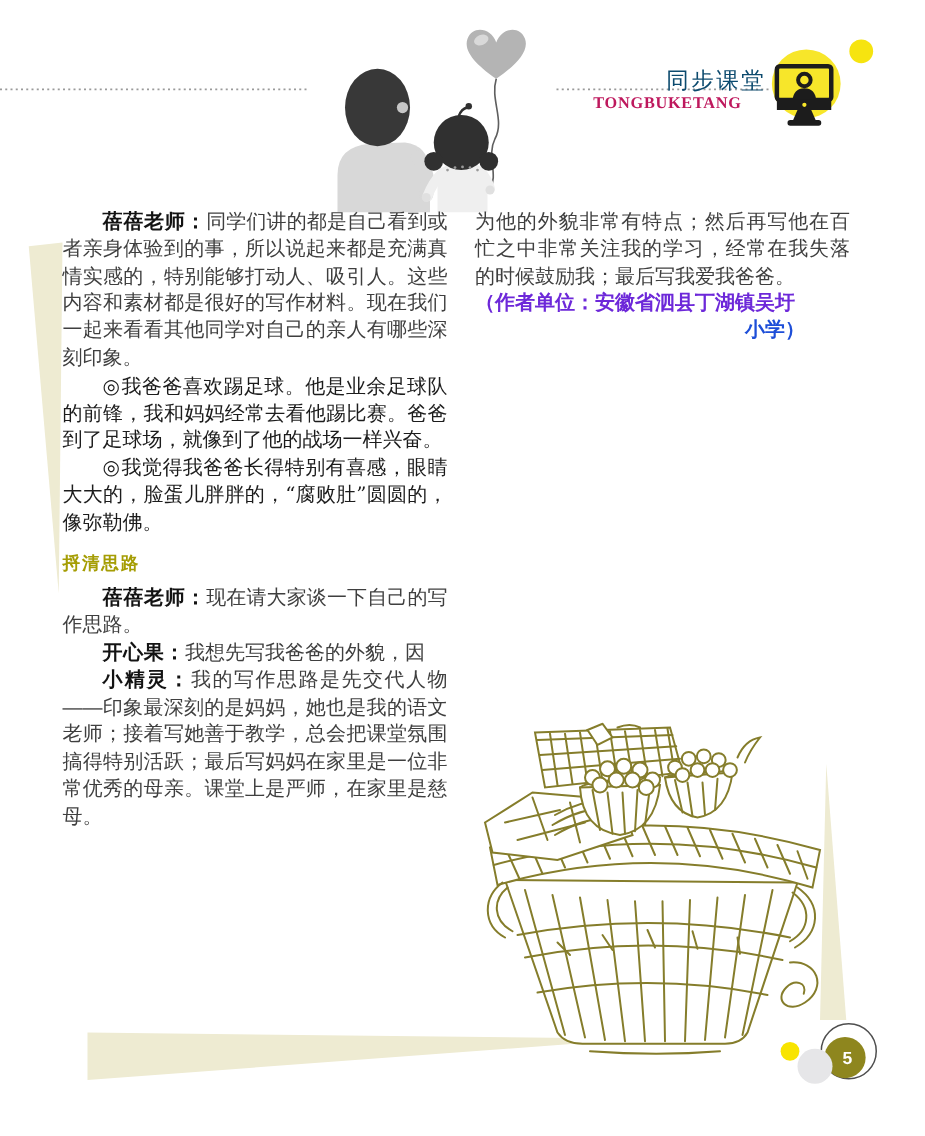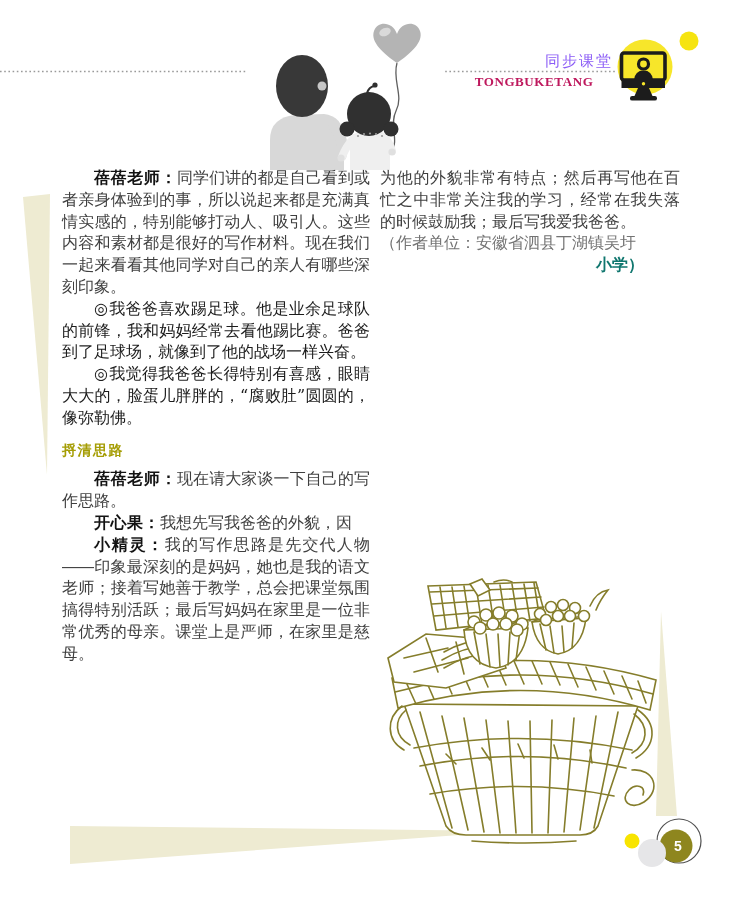--- a/index.html
+++ b/index.html
@@ -7,50 +7,50 @@
     width:740px;height:909px;position:relative;overflow:hidden;
     background:#ffffff;
     font-family:"Liberation Sans", sans-serif;
   }
   [data-name]{box-sizing:border-box;}
   .abs{position:absolute;}
 
   
   .header-title-cn{
     left:455px;top:52px;width:158px;text-align:right;
-    font-size:15px;color:#8b5cf6;letter-spacing:2px;
+    font-size:18px;color:#0c4a6e;letter-spacing:2px;
   }
   .header-title-en{
     left:455px;top:74px;width:158px;text-align:center;
     font-family:"Liberation Serif", serif;
     font-size:13px;color:#be185d;letter-spacing:0.6px;font-weight:bold;
   }
 
   
   .col{
     position:absolute;top:167px;
     font-size:16px;line-height:21.8px;text-align:justify;
     color:#3f3f3f;
   }
-  .col-left{left:62px;width:308px;}
+  .col-left{left:50px;width:308px;}
   .col-right{left:380px;width:300px;}
   .col p{margin:0;text-indent:2em;}
   .speaker{font-weight:bold;color:#131313;letter-spacing:0.5px;}
   .kai{
     font-family:"DejaVu Serif", serif;
     color:#1c1c1c;
   }
   .bullet-sym{margin-right:1px;}
   .section-heading{
     margin:11px 0 7px 0;font-size:14px;font-weight:bold;
     color:#a59d04;letter-spacing:1.5px;text-indent:0;
   }
   .no-indent{text-indent:0 !important;}
-  .author{font-weight:normal;color:#737373;text-indent:0 !important;}
-  .author-tail{font-weight:bold;color:#0f766e;text-indent:0 !important;
+  .author{font-weight:bold;color:#6d28d9;text-indent:0 !important;}
+  .author-tail{font-weight:bold;color:#1d4ed8;text-indent:0 !important;
     text-align:right;padding-right:36px;}
 
   svg{display:block;}
 </style>
 </head>
 <body>
 
 <svg class="abs" data-name="page-decorations" style="left:0;top:0;" width="740" height="909" viewBox="0 0 740 909">
   <line data-name="header-dotted-rule" x1="0" y1="71.5" x2="616" y2="71.5" stroke="#9a9a9a" stroke-width="1.4" stroke-dasharray="1.6 2.6"></line>
   <polygon data-name="left-beige-wedge" points="23,197 50,194 47,475" fill="#eeebd2"></polygon>

